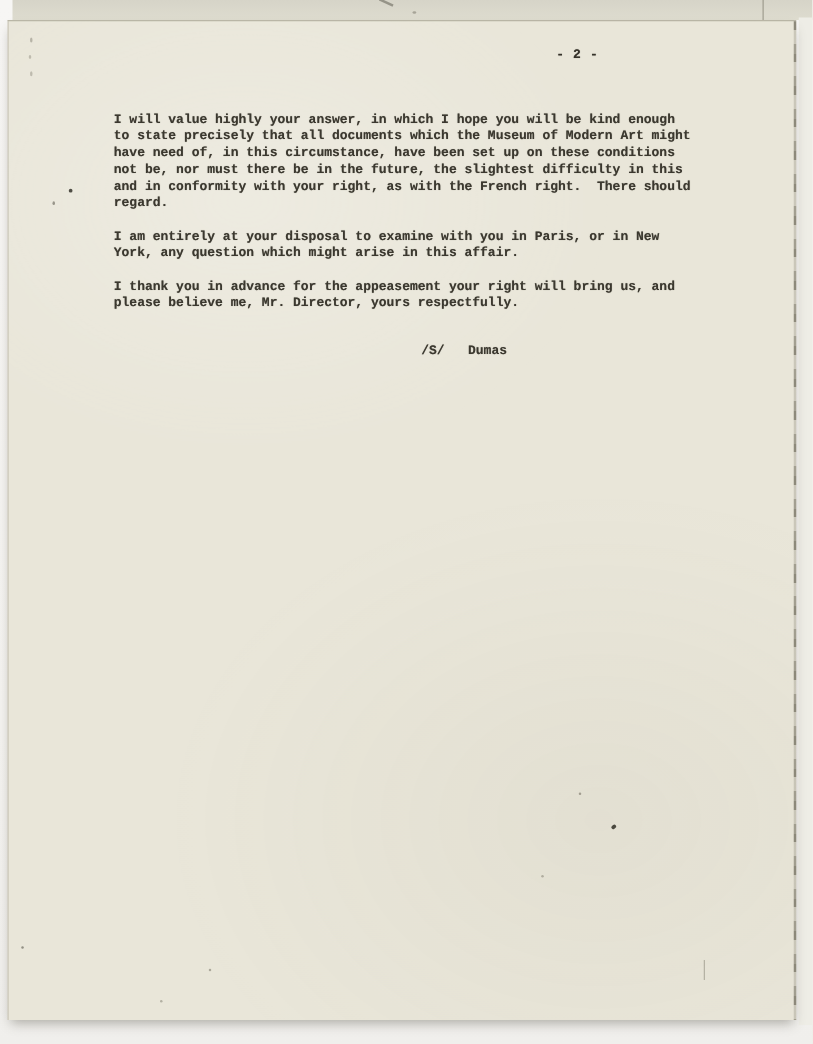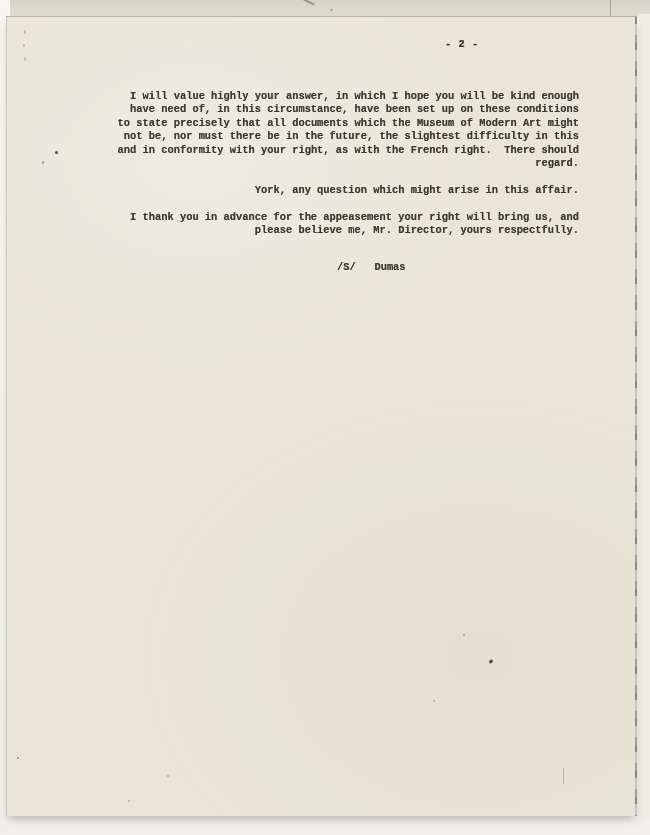--- a/index.html
+++ b/index.html
@@ -52,21 +52,21 @@
     font-size:10.4px; font-weight:700; letter-spacing:0.5px;
     color:#35322a; white-space:pre;
     text-shadow:0 0 0.6px rgba(53,50,42,0.65);
   }
   .letter {
     position:absolute; left:85px; top:73px; width:488px;
     font-size:10.4px; font-weight:700; line-height:13.4px;
     color:#3b382f;
     text-shadow:0 0 0.6px rgba(59,56,47,0.6);
   }
-  .paragraph { margin-bottom:13.4px;text-align:right; }
+  .paragraph { margin-bottom:13.4px; }
   .line { white-space:pre; }
   .signature { margin-top:24px; padding-left:246px; white-space:pre; }
   .speck { position:absolute; border-radius:50%; }
 </style>
 </head>
 <body>
 
 <div class="scan">
 
   <div class="back-sheet"></div>
@@ -75,27 +75,28 @@
 
   <div class="paper">
     <div class="paper-left-edge"></div>
     <div class="paper-right-edge"></div>
 
     <div class="page-number">- 2 -</div>
 
     <div class="letter">
       <div class="paragraph">
         <div class="line">I will value highly your answer, in which I hope you will be kind enough</div>
+        <div class="line">to state precisely that all documents which the Museum of Modern Art might</div>
         <div class="line">have need of, in this circumstance, have been set up on these conditions</div>
-        <div class="line">to state precisely that all documents which the Museum of Modern Art might</div>
         <div class="line">not be, nor must there be in the future, the slightest difficulty in this</div>
         <div class="line">and in conformity with your right, as with the French right.  There should</div>
         <div class="line">regard.</div>
       </div>
       <div class="paragraph">
+        <div class="line">I am entirely at your disposal to examine with you in Paris, or in New</div>
         <div class="line">York, any question which might arise in this affair.</div>
       </div>
       <div class="paragraph">
         <div class="line">I thank you in advance for the appeasement your right will bring us, and</div>
         <div class="line">please believe me, Mr. Director, yours respectfully.</div>
       </div>
       <div class="signature">/S/   Dumas</div>
     </div>
   </div>
 

